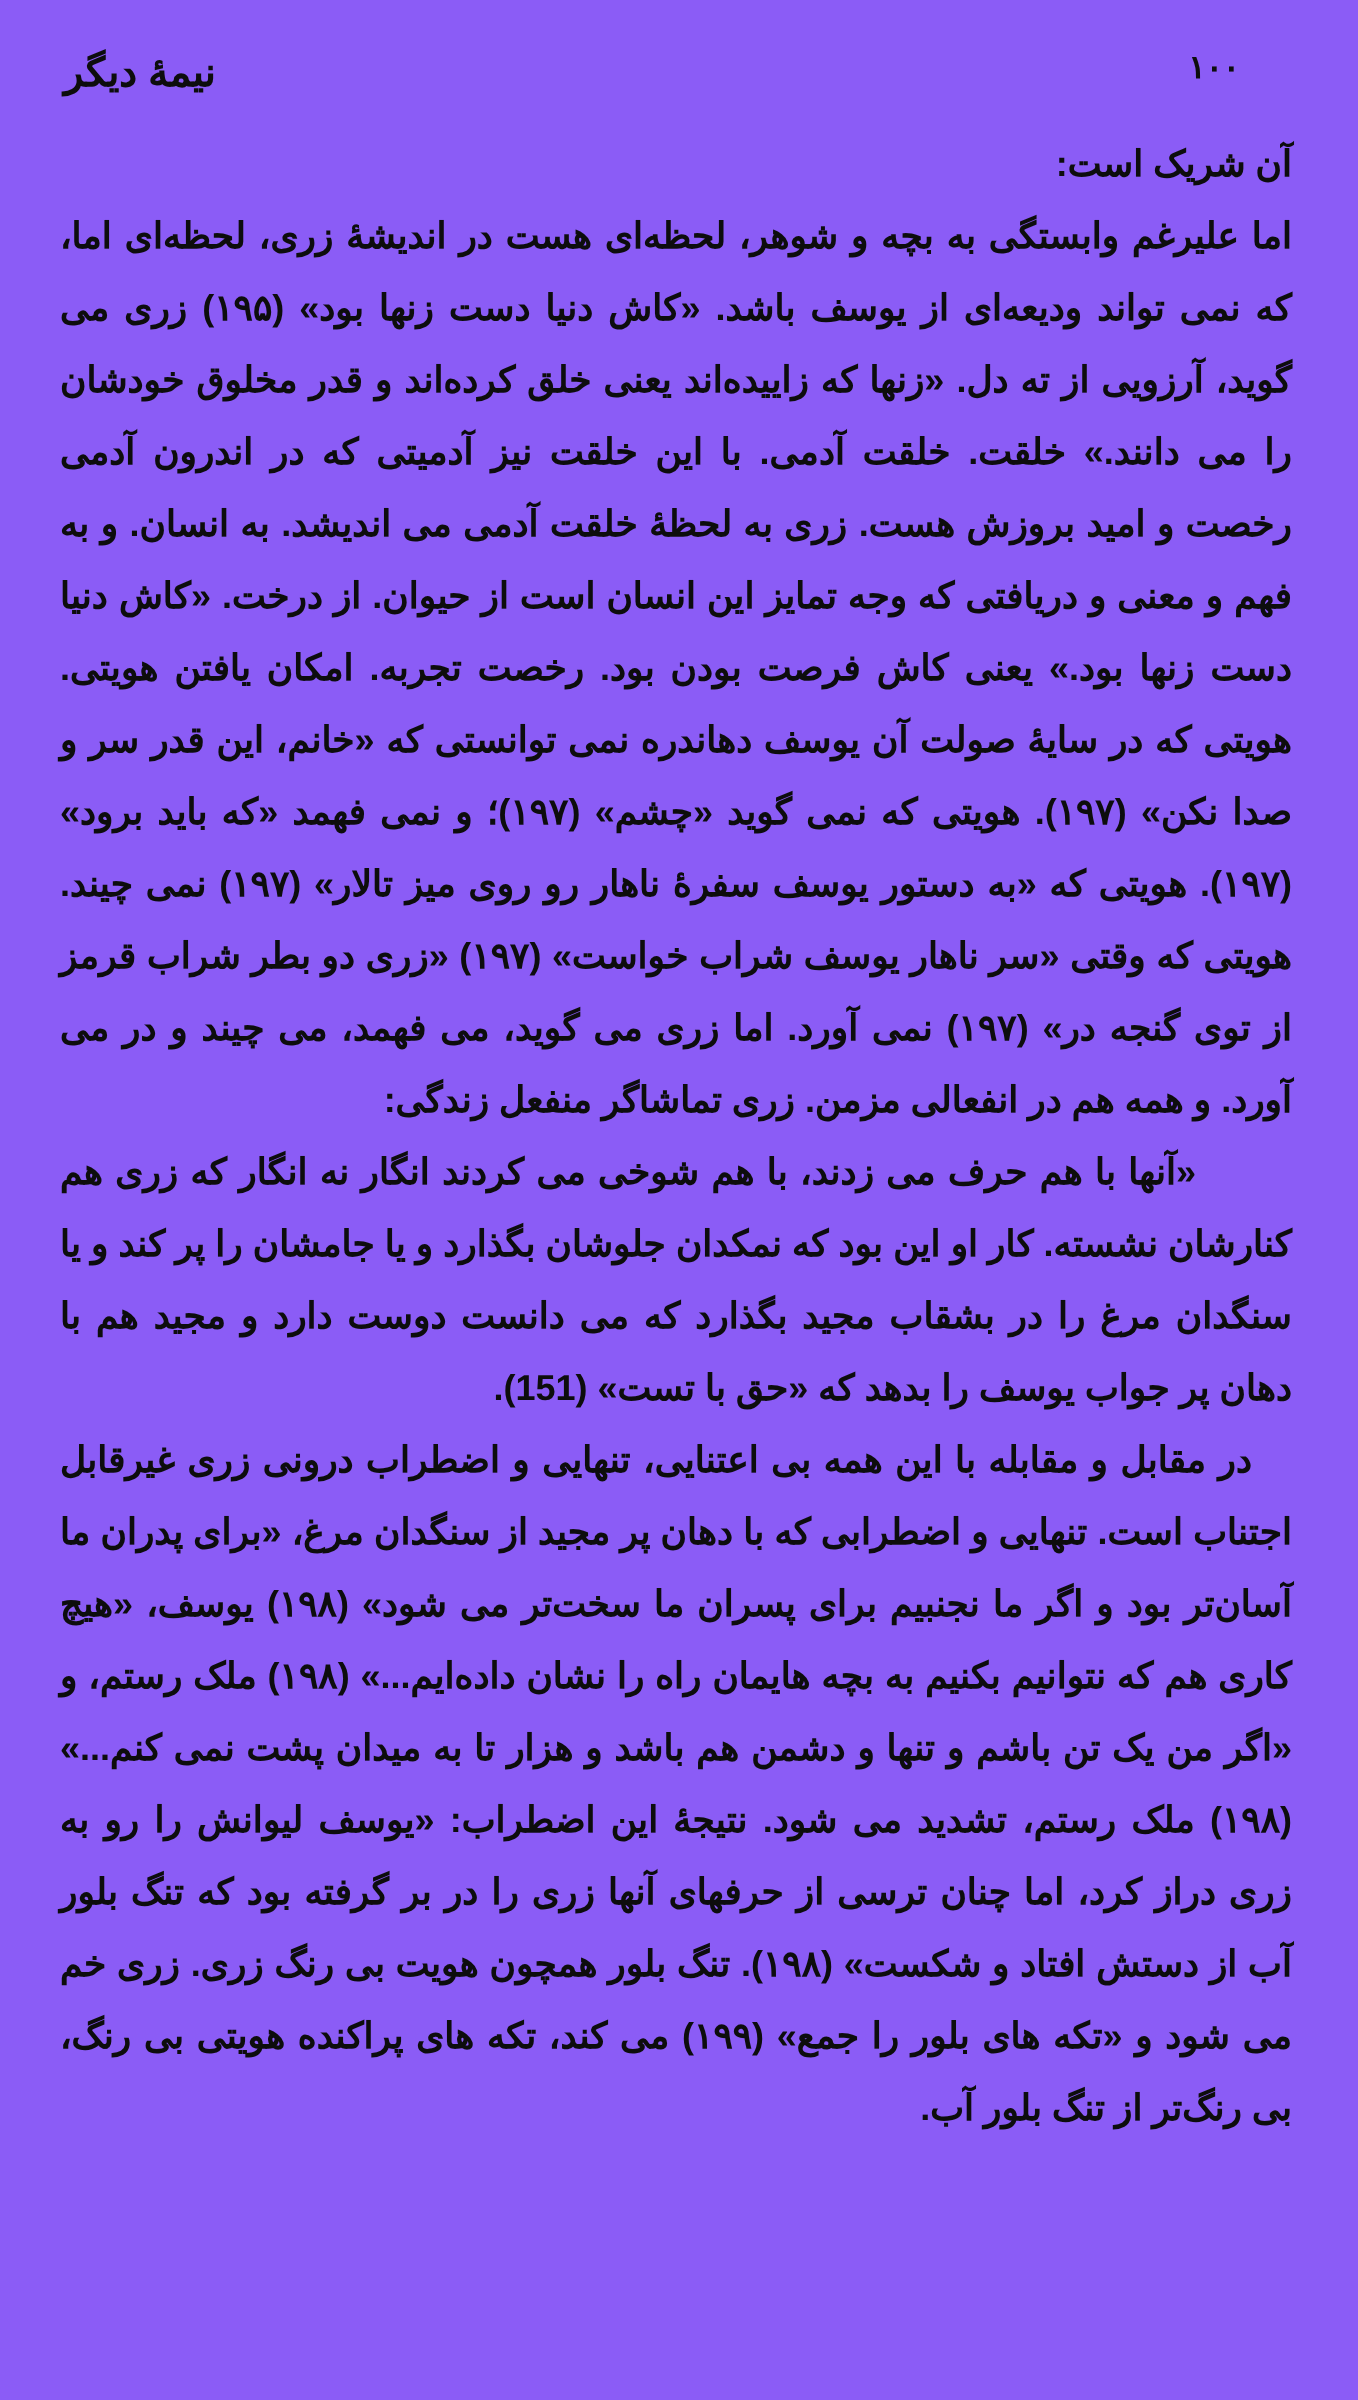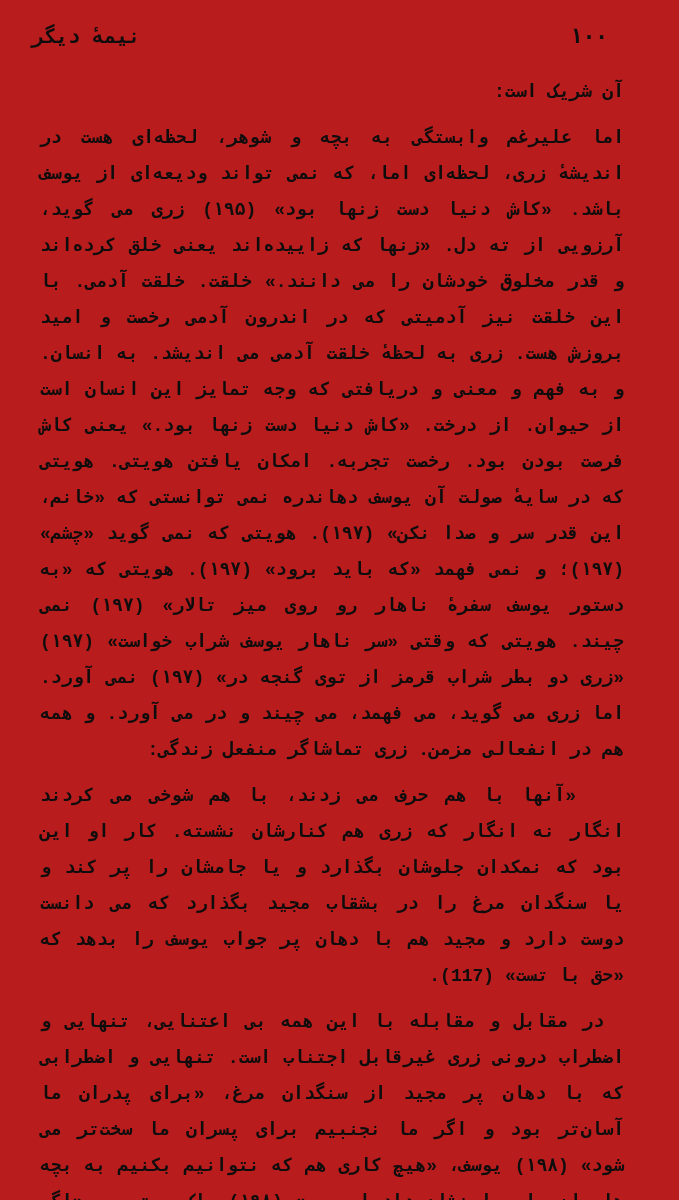--- a/index.html
+++ b/index.html
@@ -4,73 +4,73 @@
 <style>
   html, body {
     margin: 0;
     padding: 0;
     background: #ffffff;
   }
   .page {
     position: relative;
     width: 679px;
     height: 1200px;
-    background: #b91c1c;
+    background: #8b5cf6;
     color: #0d0d0d;
-    font-family: Liberation Mono, monospace;
+    font-family: Liberation Sans, sans-serif;
     overflow: hidden;
     box-sizing: border-box;
-    padding: 24px 45px 0 30px;
+    padding: 24px 33px 0 30px;
   }
   .header {
     direction: ltr;
     display: flex;
     justify-content: space-between;
     align-items: flex-start;
     height: 40px;
   }
   .running-title {
     font-size: 20px;
     font-weight: bold;
     direction: rtl;
     padding-left: 2px;
   }
   .page-number {
-    font-size: 21px;
+    font-size: 16px;
     font-weight: bold;
     direction: rtl;
     padding-right: 26px;
     letter-spacing: 2px;
   }
   .body-text {
     direction: rtl;
     text-align: justify;
     font-size: 18px;
     font-weight: 600;
     line-height: 36px;
   }
   .para {
-    margin: 10px;
+    margin: 0;
     padding: 0;
   }
   .indent-0  { text-indent: 0; }
   .indent-sm { text-indent: 10px; }
   .indent-md { text-indent: 20px; }
   .indent-lg { text-indent: 48px; }
 </style>
 </head>
 <body>
 
 <div class="page">
 
   <div class="header">
     <span class="running-title">نیمهٔ دیگر</span>
     <span class="page-number">۱۰۰</span>
   </div>
 
   <div class="body-text">
     <p class="para indent-0">آن شریک است:</p>
     <p class="para indent-0">اما علیرغم وابستگی به بچه و شوهر، لحظه‌ای هست در اندیشهٔ زری، لحظه‌ای اما، که نمی تواند ودیعه‌ای از یوسف باشد. «کاش دنیا دست زنها بود» (۱۹۵) زری می گوید، آرزویی از ته دل. «زنها که زاییده‌اند یعنی خلق کرده‌اند و قدر مخلوق خودشان را می دانند.» خلقت. خلقت آدمی. با این خلقت نیز آدمیتی که در اندرون آدمی رخصت و امید بروزش هست. زری به لحظهٔ خلقت آدمی می اندیشد. به انسان. و به فهم و معنی و دریافتی که وجه تمایز این انسان است از حیوان. از درخت. «کاش دنیا دست زنها بود.» یعنی کاش فرصت بودن بود. رخصت تجربه. امکان یافتن هویتی. هویتی که در سایهٔ صولت آن یوسف دهاندره نمی توانستی که «خانم، این قدر سر و صدا نکن» (۱۹۷). هویتی که نمی گوید «چشم» (۱۹۷)؛ و نمی فهمد «که باید برود» (۱۹۷). هویتی که «به دستور یوسف سفرهٔ ناهار رو روی میز تالار» (۱۹۷) نمی چیند. هویتی که وقتی «سر ناهار یوسف شراب خواست» (۱۹۷) «زری دو بطر شراب قرمز از توی گنجه در» (۱۹۷) نمی آورد. اما زری می گوید، می فهمد، می چیند و در می آورد. و همه هم در انفعالی مزمن. زری تماشاگر منفعل زندگی:</p>
-    <p class="para indent-lg">«آنها با هم حرف می زدند، با هم شوخی می کردند انگار نه انگار که زری هم کنارشان نشسته. کار او این بود که نمکدان جلوشان بگذارد و یا جامشان را پر کند و یا سنگدان مرغ را در بشقاب مجید بگذارد که می دانست دوست دارد و مجید هم با دهان پر جواب یوسف را بدهد که «حق با تست» (117).</p>
+    <p class="para indent-lg">«آنها با هم حرف می زدند، با هم شوخی می کردند انگار نه انگار که زری هم کنارشان نشسته. کار او این بود که نمکدان جلوشان بگذارد و یا جامشان را پر کند و یا سنگدان مرغ را در بشقاب مجید بگذارد که می دانست دوست دارد و مجید هم با دهان پر جواب یوسف را بدهد که «حق با تست» (151).</p>
     <p class="para indent-md">در مقابل و مقابله با این همه بی اعتنایی، تنهایی و اضطراب درونی زری غیرقابل اجتناب است. تنهایی و اضطرابی که با دهان پر مجید از سنگدان مرغ، «برای پدران ما آسان‌تر بود و اگر ما نجنبیم برای پسران ما سخت‌تر می شود» (۱۹۸) یوسف، «هیچ کاری هم که نتوانیم بکنیم به بچه هایمان راه را نشان داده‌ایم...» (۱۹۸) ملک رستم، و «اگر من یک تن باشم و تنها و دشمن هم باشد و هزار تا به میدان پشت نمی کنم...» (۱۹۸) ملک رستم، تشدید می شود. نتیجهٔ این اضطراب: «یوسف لیوانش را رو به زری دراز کرد، اما چنان ترسی از حرفهای آنها زری را در بر گرفته بود که تنگ بلور آب از دستش افتاد و شکست» (۱۹۸). تنگ بلور همچون هویت بی رنگ زری. زری خم می شود و «تکه های بلور را جمع» (۱۹۹) می کند، تکه های پراکنده هویتی بی رنگ، بی رنگ‌تر از تنگ بلور آب.</p>
   </div>
 
 </div>
 
 </body></html>

